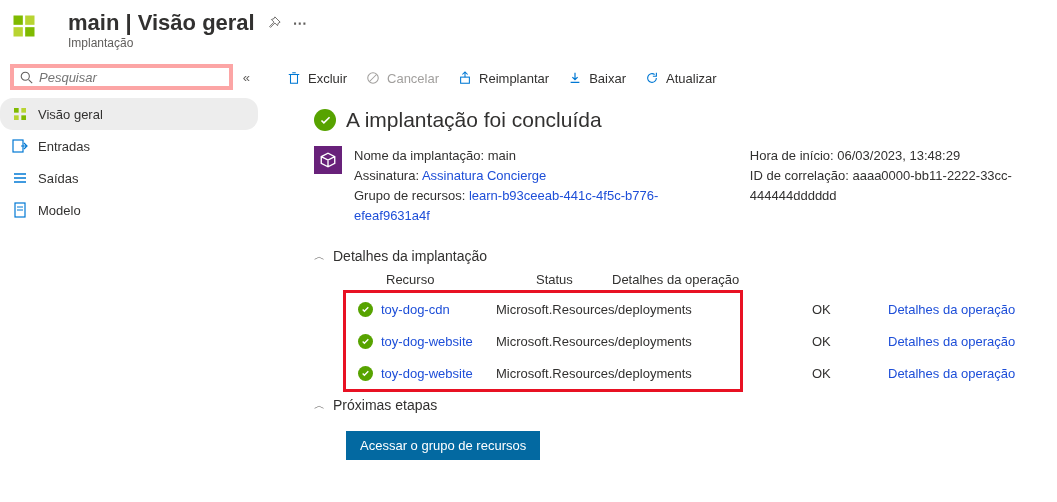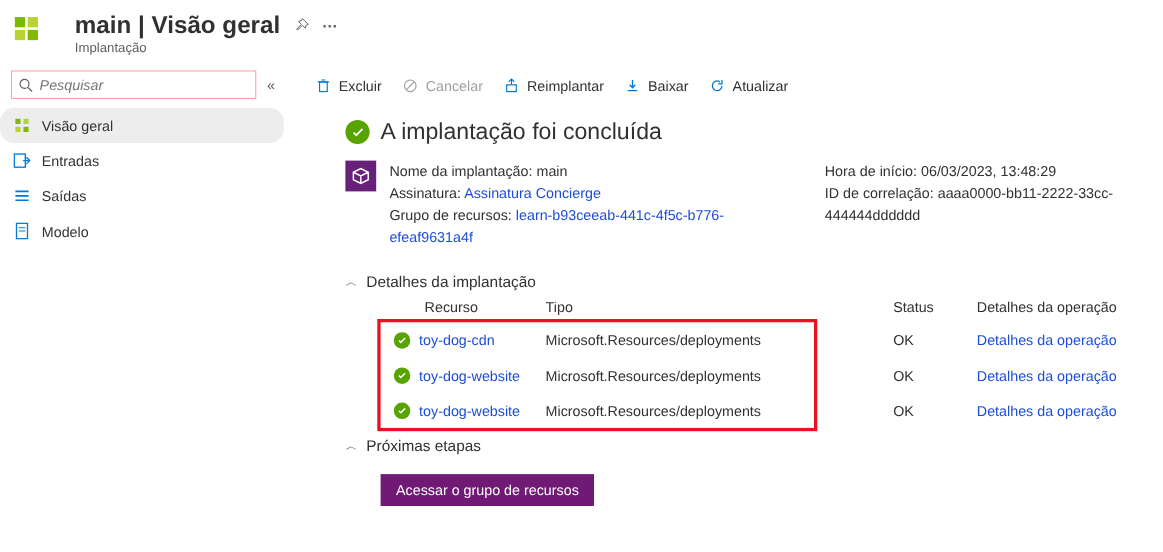--- a/index.html
+++ b/index.html
@@ -51,21 +51,21 @@
     .search-row {
       display: flex;
       align-items: center;
       padding: 2px 8px 8px 10px;
       gap: 10px;
     }
     .search-box {
       flex: 1;
       display: flex;
       align-items: center;
-      border: 1px solid #fca5a5;
+      border: 4px solid #fca5a5;
       height: 26px;
       padding: 0 6px;
       gap: 6px;
     }
     .search-box input {
       border: none;
       outline: none;
       flex: 1;
       font-size: 13px;
       font-style: italic;
@@ -172,21 +172,21 @@
       width: 15px; height: 15px; border-radius: 50%;
       background: #57a300;
       display:flex; align-items:center; justify-content:center;
     }
     .big-ok-circle {
       width: 22px; height: 22px; border-radius: 50%;
       background: #57a300;
       display:flex; align-items:center; justify-content:center;
     }
     .primary-btn {
-      background: #701a75;
+      background: #0369a1;
       color: #fff;
       border: none;
       padding: 7px 14px;
       font-size: 13px;
       cursor: pointer;
       margin: 10px 0 0 60px;
     }
     .red-box {
       position: absolute;
       border: 3px solid #e81123;
@@ -350,21 +350,20 @@
     </div>
 
     <div class="section-header">
       <span class="chevron">︿</span>
       <span>Detalhes da implantação</span>
     </div>
 
     <div class="grid">
       <div class="grid-header">
         <div class="gh1">Recurso</div>
-        <div class="gh2">Tipo</div>
         <div class="gh3">Status</div>
         <div class="gh4">Detalhes da operação</div>
       </div>
       <div class="grid-body-wrap">
         <div class="red-box"></div>
         <div class="grid-row">
           <div class="gc1">
               <span class="ok-circle">
                 <svg width="9" height="9" viewBox="0 0 16 16">
                   <path d="M3 8l3 3 7-7" fill="none" stroke="#fff" stroke-width="2.5"></path>

